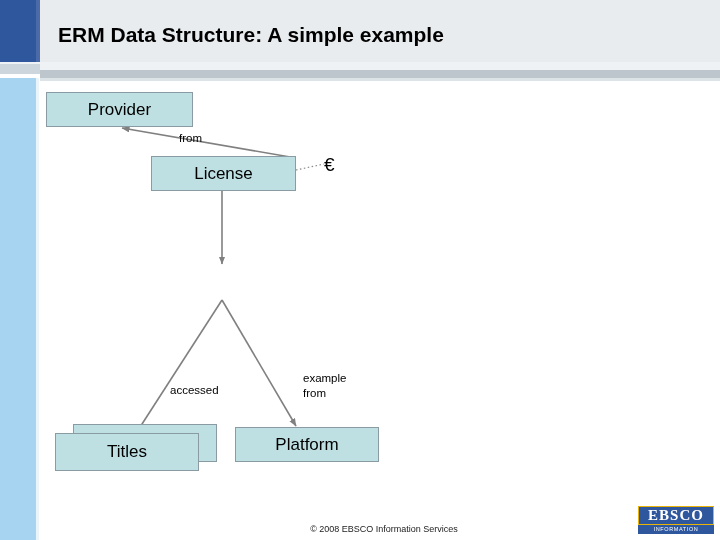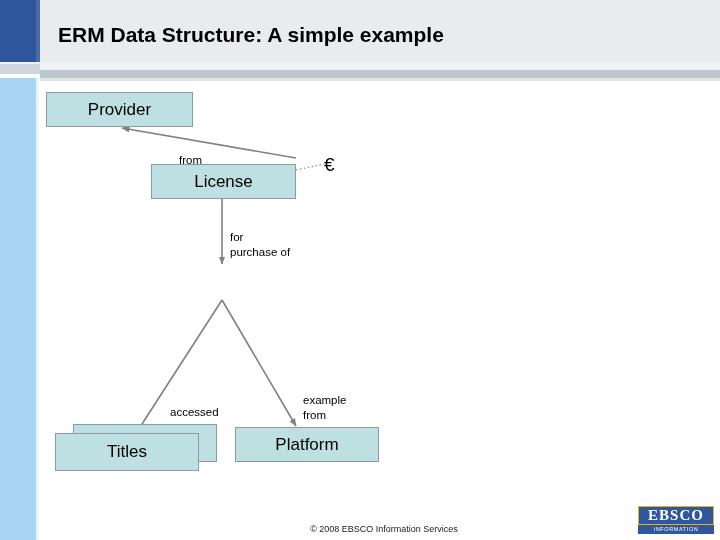--- a/index.html
+++ b/index.html
@@ -115,21 +115,20 @@
   }
 
   
   .rel {
     position: absolute;
     font-size: 11.5px;
     color: #000000;
     line-height: 15px;
     white-space: pre-line;
     z-index: 6;
-    margin-top: 22px;
   }
   .euro {
     position: absolute;
     font-size: 19px;
     color: #000000;
     z-index: 6;
   }
 
   
   .copyright {
@@ -203,39 +202,37 @@
 
       <line x1="222" y1="300" x2="296" y2="426" stroke="#808080" stroke-width="1.6" marker-end="url(#ah)"></line>
 
       <line x1="296" y1="170" x2="324" y2="164" stroke="#8a8a8a" stroke-width="1.2" stroke-dasharray="1.5,2.5"></line>
     </svg>
 
     <div class="ent" style="left:46px; top:92px; width:147px; height:35px;">
       <span>Provider</span>
     </div>
 
-    <div class="ent" style="left:151px; top:164px; width:145px; height:35px;">
+    <div class="ent" style="left:151px; top:156px; width:145px; height:35px;">
       <span>License</span>
     </div>
 
 
     <div class="ent back-card" style="left:73px; top:424px; width:144px; height:38px;"></div>
 
     <div class="ent" style="left:55px; top:433px; width:144px; height:38px;">
       <span>Titles</span>
     </div>
 
     <div class="ent" style="left:235px; top:427px; width:144px; height:35px;">
       <span>Platform</span>
     </div>
 
     <div class="rel" style="left:179px; top:131px;">from</div>
 
-    <div class="rel" style="left:230px; top:208px;">for
-purchase of</div>
 
     <div class="rel" style="left:170px; top:383px;">accessed</div>
 
     <div class="rel" style="left:303px; top:371px;">example
 from</div>
 
     <div class="euro" style="left:324px; top:154px;">€</div>
 
   </div>
 

